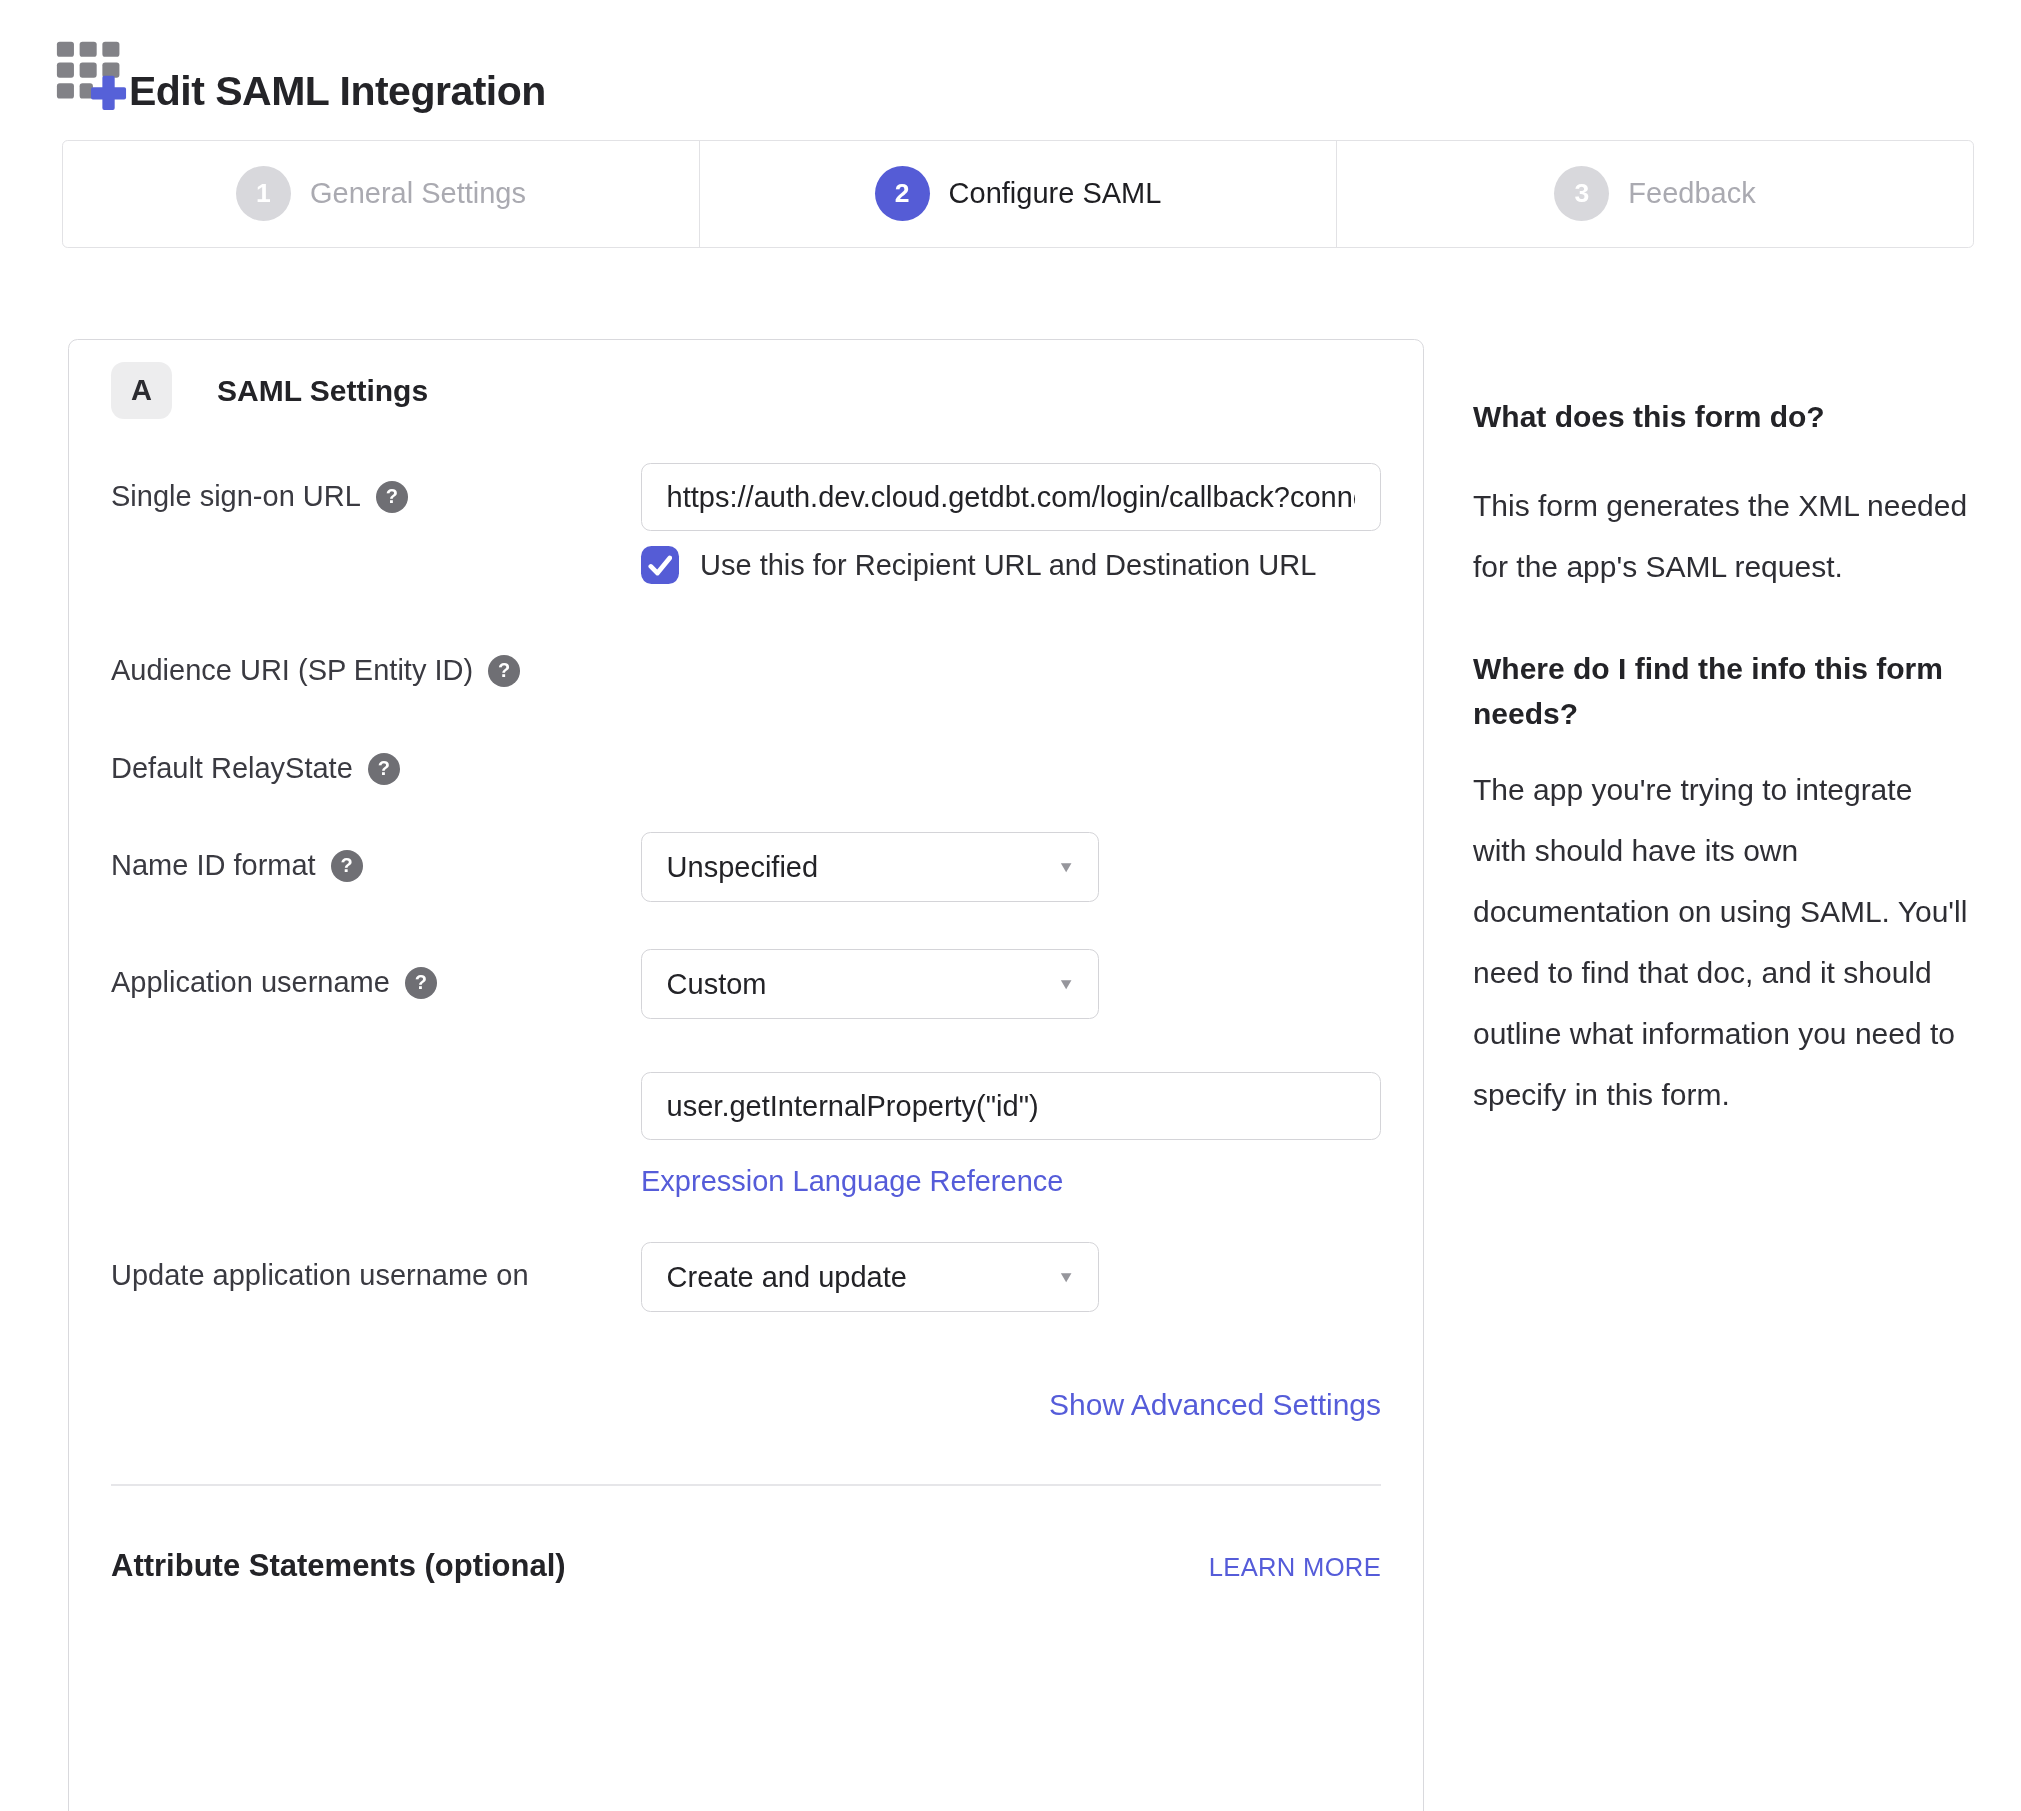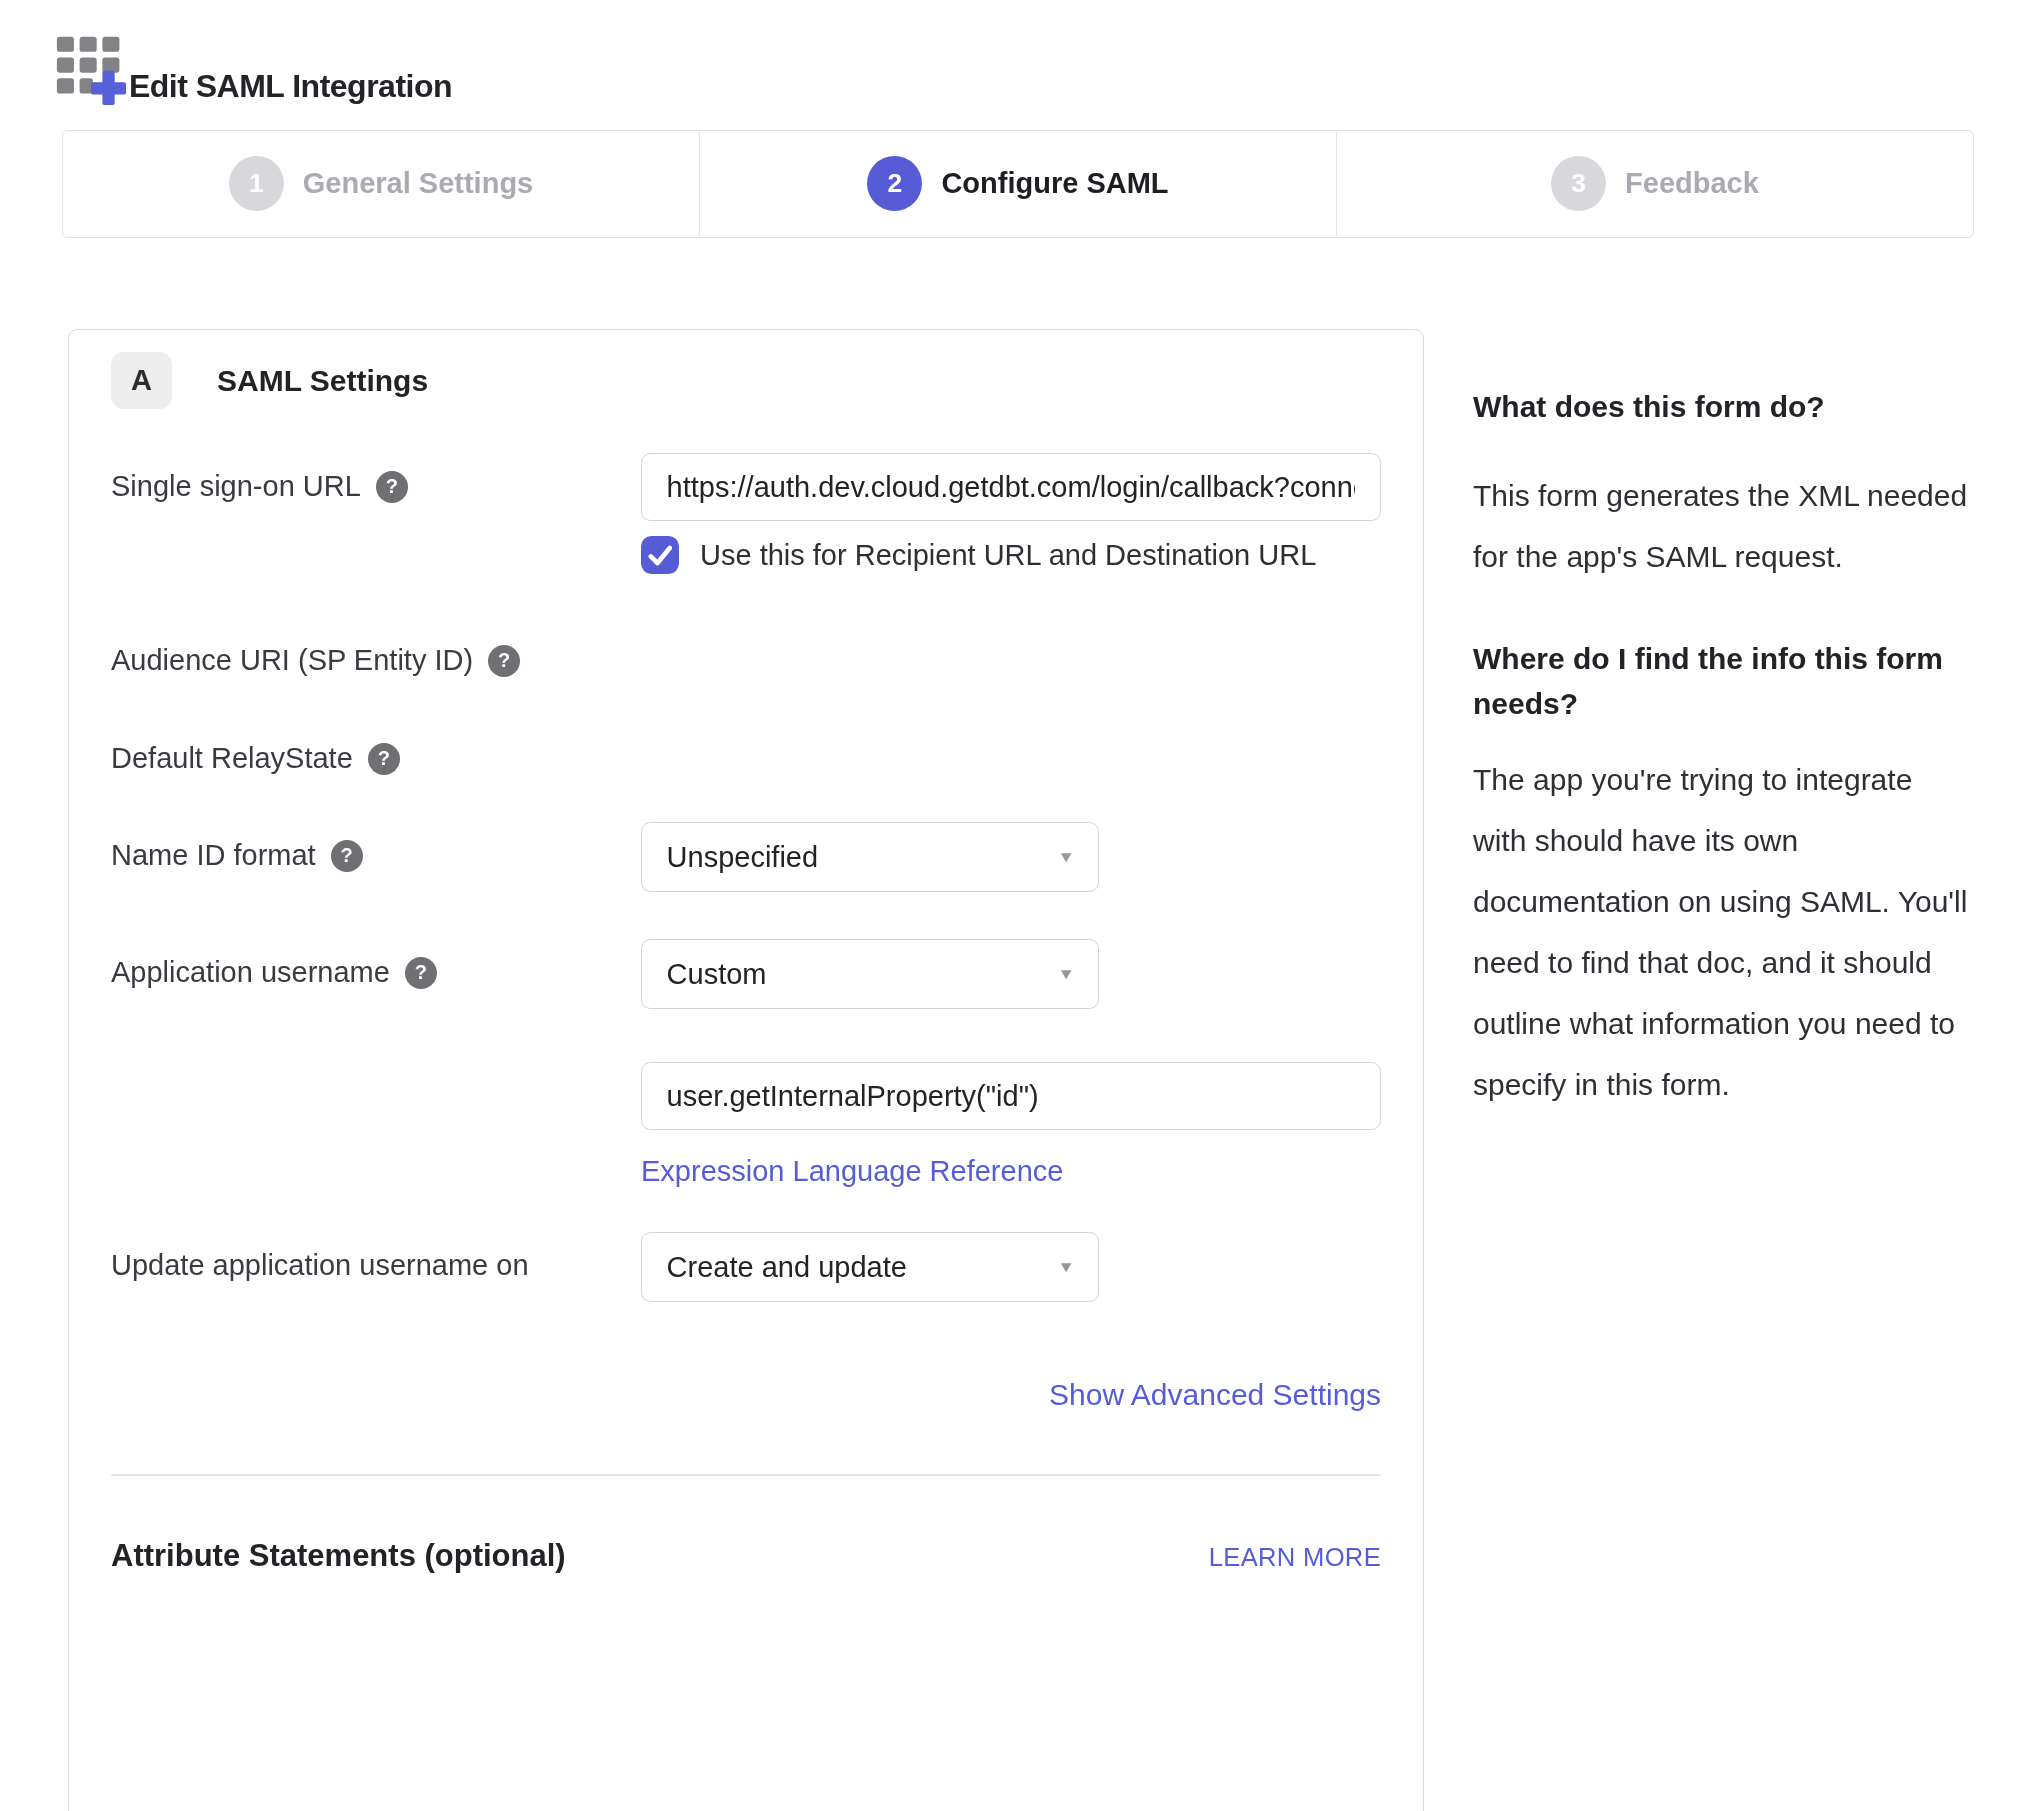--- a/index.html
+++ b/index.html
@@ -4,40 +4,40 @@
 <style>
   * { margin:0; padding:0; box-sizing:border-box; }
   html,body { background:#ffffff; }
   body {
     width:2021px; height:1811px; overflow:hidden;
     font-family:"Liberation Sans", sans-serif;
     color:#27272b;
   }
   .header { display:flex; align-items:center; margin:28px 47px 0 55px; }
   .app-icon { width:72px; height:76px; flex:0 0 auto; }
-  .page-title { font-size:32px; font-weight:bold; color:#242428; letter-spacing:-0.5px; margin-left:1.9px;margin-top:40px; }
+  .page-title { font-size:41px; font-weight:bold; color:#242428; letter-spacing:-0.5px; margin-left:1.9px;margin-top:40px; }
 
   .wizard {
     margin:24.6px 0 0 62px; width:1912px; height:108px;
     border:1.9px solid #e2e2e5; border-radius:5.7px;
     display:flex; background:#fff;
   }
   .wizard-step {
     flex:1 1 0; display:flex; align-items:center; justify-content:center;
     border-right:1.9px solid #e2e2e5; cursor:pointer;
   }
   .wizard-step:last-child { border-right:none; }
   .step-circle {
     width:55px; height:55px; border-radius:50%;
     display:flex; align-items:center; justify-content:center;
     font-size:26.5px; font-weight:bold; color:#ffffff;
     background:#d8d8dc; margin-right:19px; flex:0 0 auto;
   }
   .wizard-step.active .step-circle { background:#555CD6; }
-  .step-label { font-size:29px; font-weight:bold; color:#aaaab1;text-align:center; }
+  .step-label { font-size:29px; font-weight:normal; color:#aaaab1;text-align:center; }
   .wizard-step.active .step-label { color:#1e1e22; }
 
   .content { display:flex; align-items:flex-start; margin:91px 0 0 68px; }
   .card {
     width:1356px; min-height:1609px;
     border:1.9px solid #d9d9dd; border-radius:9.5px;
     padding:21px 42px 0 42px; background:#fff;
   }
   .card-head { display:flex; align-items:center; margin-top:1.9px; }
   .card-badge {

